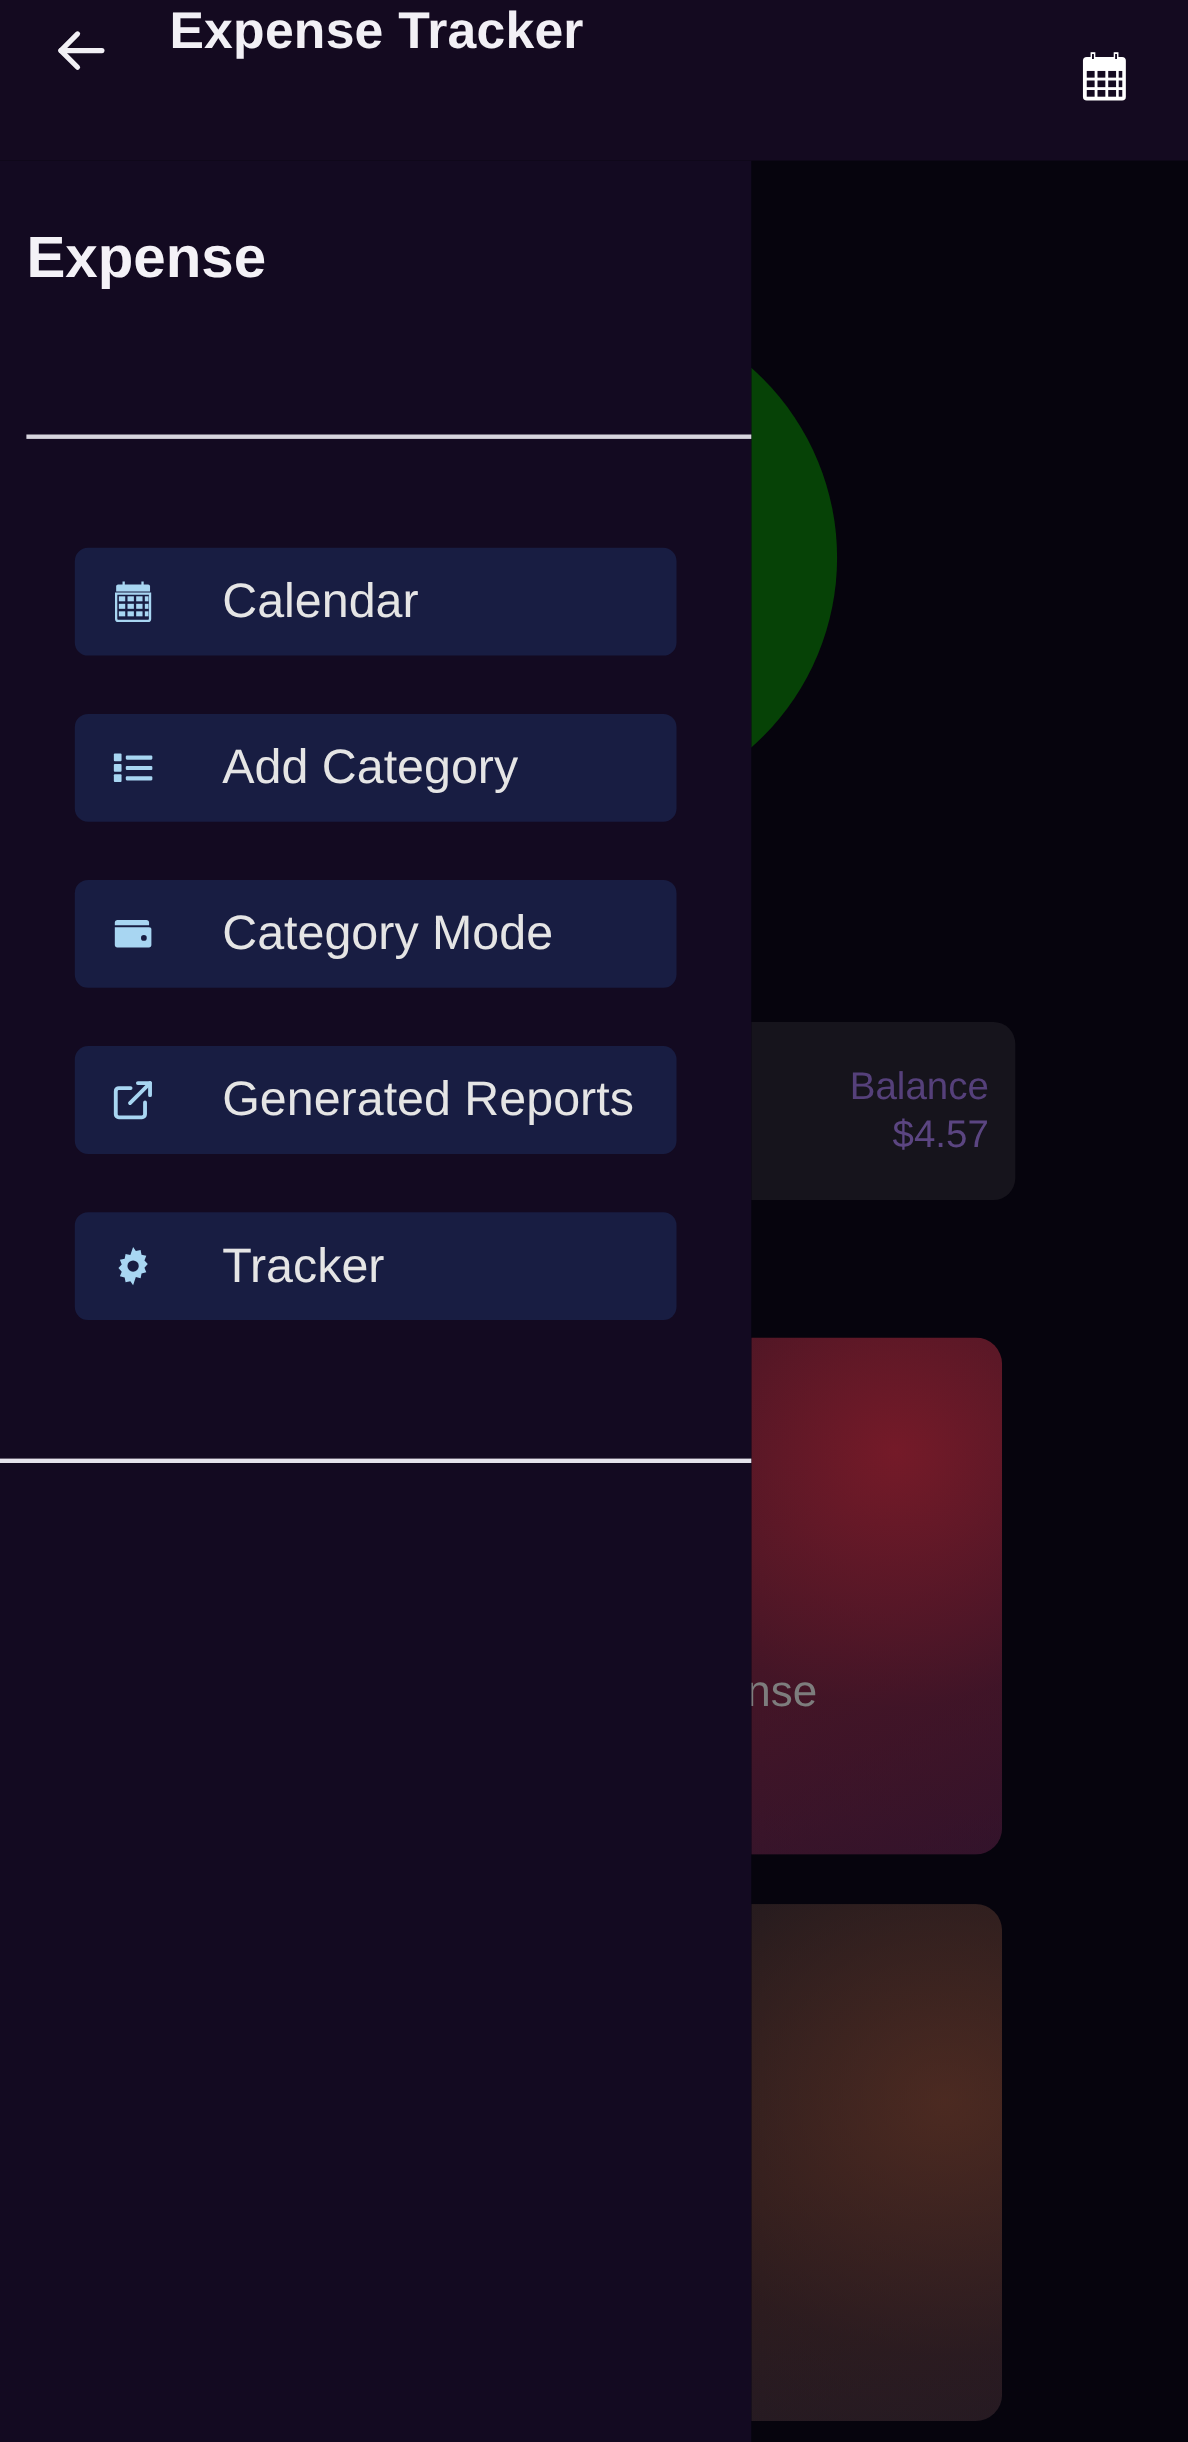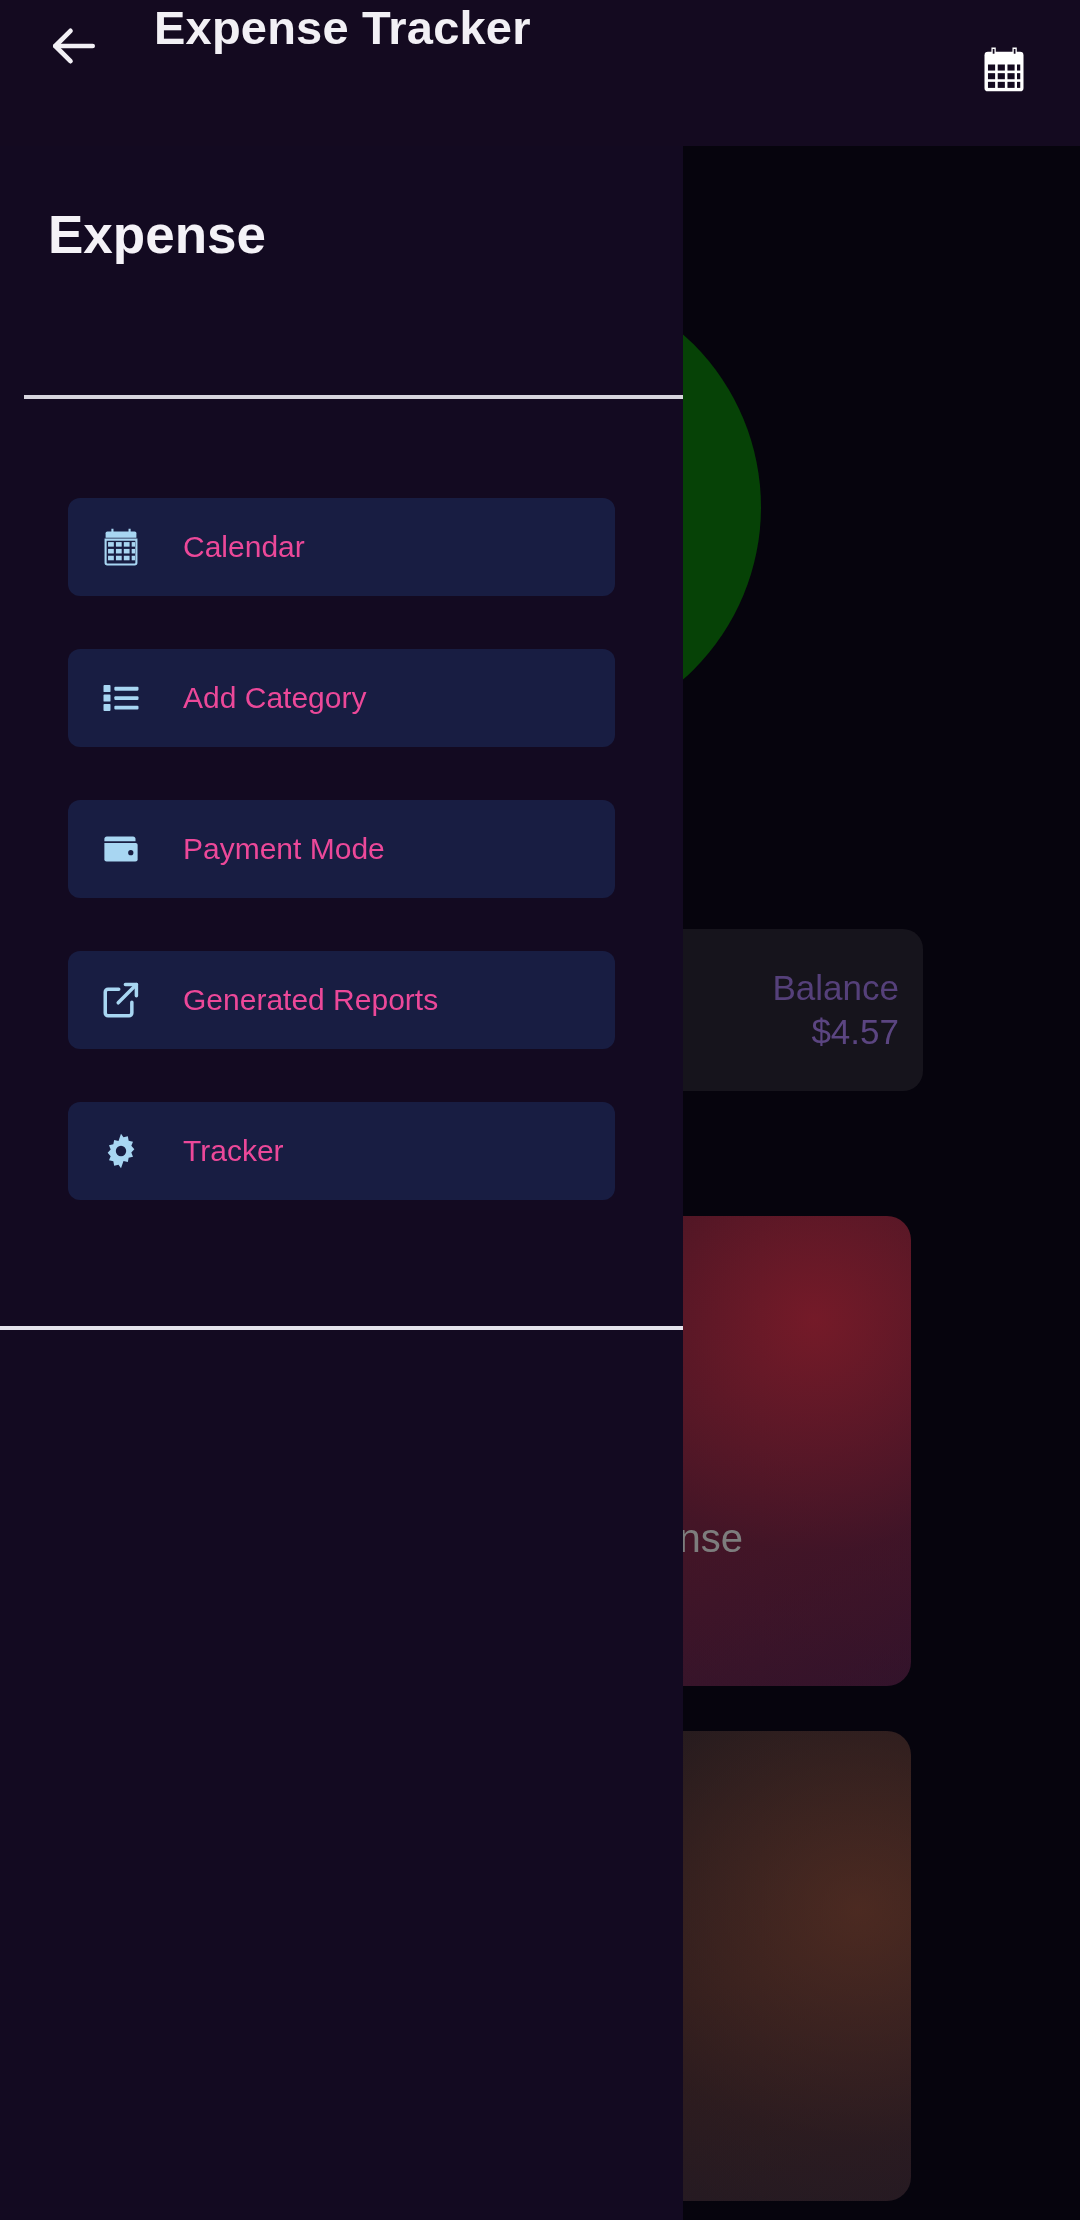--- a/index.html
+++ b/index.html
@@ -115,21 +115,20 @@
     cursor:pointer;
   }
 
   
   #drawer{
     position:absolute;
     left:0; top:146px;
     width:683px; height:2074px;
     background:#130a21;
     z-index:20;
-    padding-left:24px;
   }
   #drawer-header{ padding:58px 0 0 24px; }
   #drawer-title-1{
     font-size:53px; font-weight:bold;
     color:#f4f2f7; line-height:1.18;
   }
   #drawer-title-2{
     font-size:50px; font-weight:normal;
     color:#c4c2cc; line-height:1.2;
   }
@@ -160,23 +159,23 @@
     align-items:center;
     cursor:pointer;
   }
   .menu-icon{
     width:46px; height:46px;
     margin-left:30px;
     display:flex; align-items:center; justify-content:center;
     flex:0 0 auto;
   }
   .menu-label{
-    margin-left:39px;
-    font-size:30px;
-    color:#ec4899;
+    margin-left:58px;
+    font-size:44px;
+    color:#e5e5e5;
     white-space:nowrap;
   }
 </style>
 </head>
 <body>
 
 <div id="screen">
 
   <div id="bg-content">
 
@@ -255,21 +254,21 @@
       </div>
 
       <div class="menu-item">
         <span class="menu-icon">
           <svg width="42" height="42" viewBox="0 0 24 24" fill="#a8d6f2">
             <path d="M2.5 6.2c0-.8.6-1.4 1.4-1.4h15c.8 0 1.4.6 1.4 1.4v1.3H2.5z"></path>
             <path d="M2.5 8.6h17.8c.8 0 1.2.4 1.2 1.2v8c0 .8-.5 1.3-1.3 1.3H3.8c-.8 0-1.3-.5-1.3-1.3z"></path>
             <circle cx="17.6" cy="14.1" r="1.5" fill="#181d42"></circle>
           </svg>
         </span>
-        <span class="menu-label">Payment Mode</span>
+        <span class="menu-label">Category Mode</span>
       </div>
 
       <div class="menu-item">
         <span class="menu-icon">
           <svg width="42" height="42" viewBox="0 0 24 24" fill="none" stroke="#a8d6f2" stroke-width="2" stroke-linecap="round" stroke-linejoin="round">
             <path d="M14.5 3.2h6.3v6.3"></path>
             <path d="M20.8 3.2L10.4 13.6"></path>
             <path d="M18.2 13.3v6.1a1.6 1.6 0 0 1-1.6 1.6H4.6A1.6 1.6 0 0 1 3 19.4V7.4a1.6 1.6 0 0 1 1.6-1.6h6.1"></path>
           </svg>
         </span>

